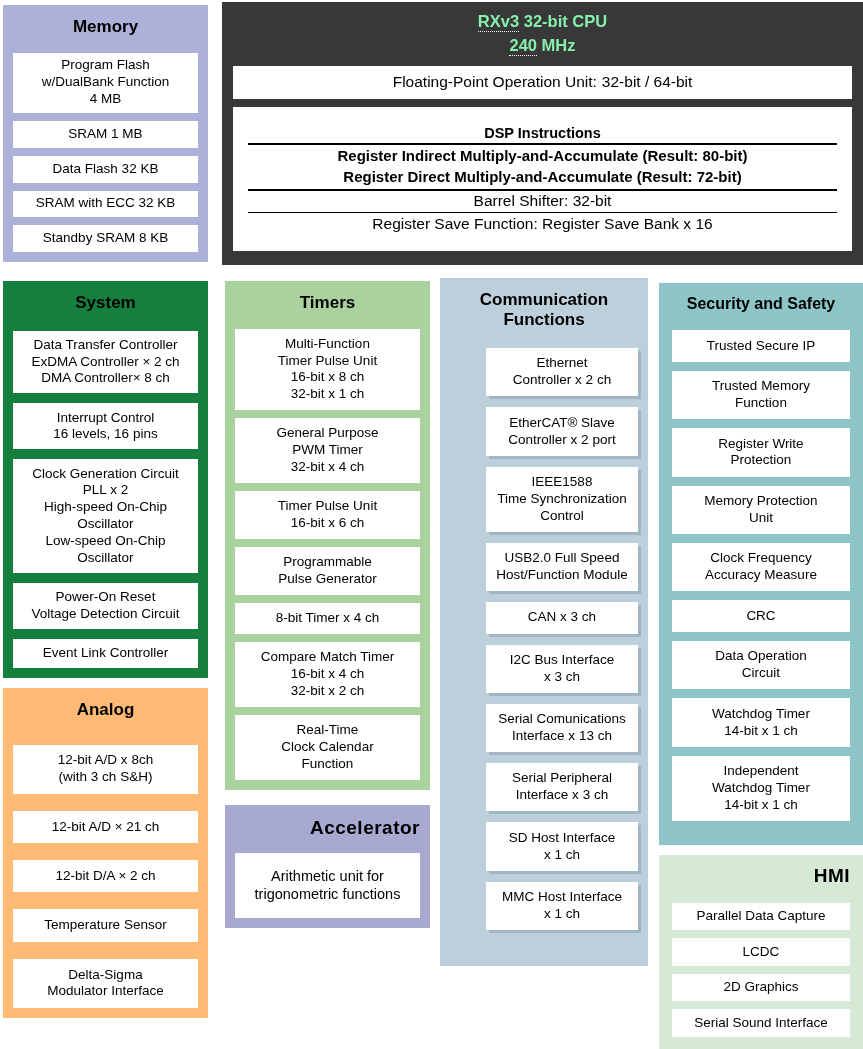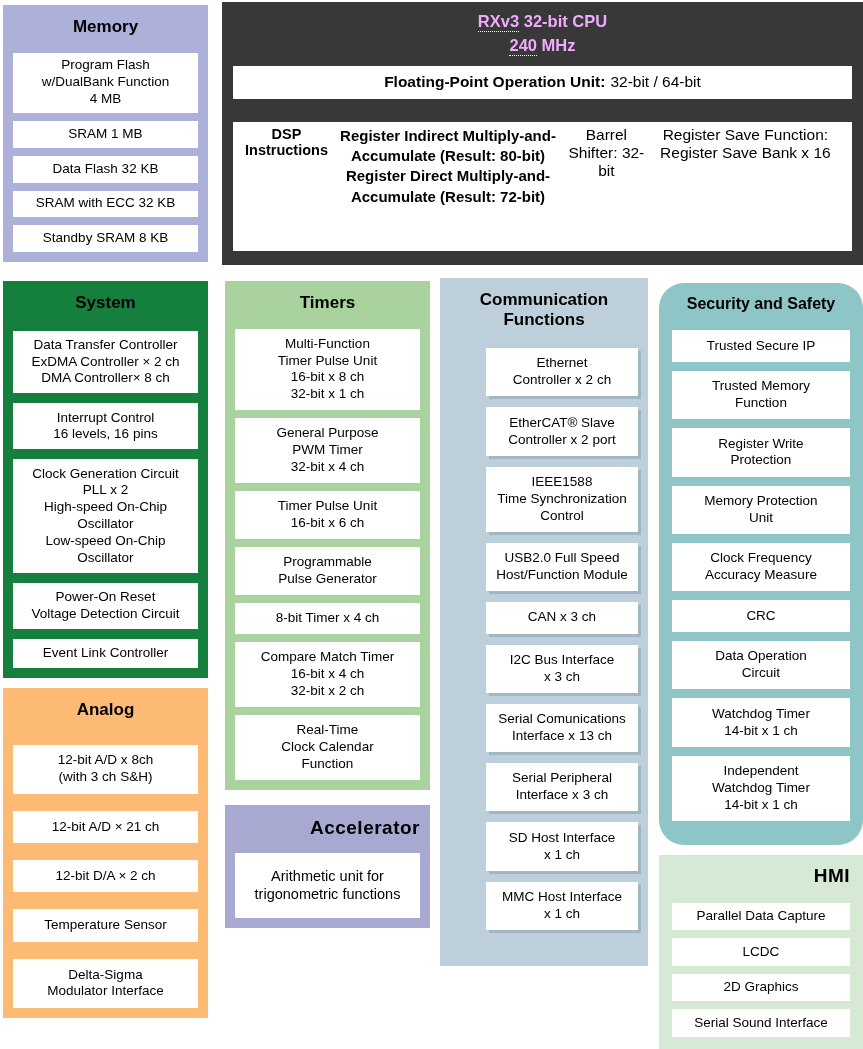--- a/index.html
+++ b/index.html
@@ -12,37 +12,37 @@
                  line-height:1.15; white-space:pre-line; padding:6px 0 8px; }
   .item { background:#fff; flex:1 1 auto; display:flex; align-items:center; justify-content:center;
           text-align:center; white-space:pre-line; font-size:13.5px; line-height:1.25; padding:3px 4px; }
 
   .block-memory      { left:3px;   top:5px;   width:205px; height:257px; background:#adb0d8; gap:8px; }
   .block-system      { left:3px;   top:281px; width:205px; height:397px; background:#15803d; gap:10px; }
   .block-analog      { left:3px;   top:688px; width:205px; height:330px; background:#fdba74; gap:17px; }
   .block-timers      { left:225px; top:281px; width:205px; height:509px; background:#aad29f; gap:8px; }
   .block-accelerator { left:225px; top:805px; width:205px; height:123px; background:#a7a9d1; gap:6px; }
   .block-comm        { left:440px; top:278px; width:208px; height:688px; background:#bdcfdb; gap:11px; padding-bottom:36px; }
-  .block-security    { left:659px; top:283px; width:204px; height:562px; background:#8ec5c7; gap:9px; padding:6px 13px 24px;border-radius:25px; }
+  .block-security    { left:659px; top:283px; width:204px; height:562px; background:#8ec5c7; gap:9px; padding:6px 13px 24px; }
   .block-hmi         { left:659px; top:855px; width:204px; height:194px; background:#d6e9d5; gap:8px; padding:4px 13px 12px; }
 
   .block-accelerator .block-title, .block-hmi .block-title { font-size:19px; font-weight:800; letter-spacing:0.5px;text-align:right; }
   .block-security .block-title { font-size:16px; }
   .block-comm .item { box-shadow:3px 3px 0 rgba(125,150,165,0.45);margin-left:36px; }
   .block-accelerator .item { font-size:14.5px; }
 
   
   .block-cpu { left:222px; top:2px; width:641px; height:263px; background:#383838; padding:6px 11px 14px; gap:8px; }
-  .cpu-title { color:#f0abfc; font-weight:bold; font-size:16.5px; text-align:center; line-height:1.45; padding-top:2px; }
+  .cpu-title { color:#86efac; font-weight:bold; font-size:16.5px; text-align:center; line-height:1.45; padding-top:2px; }
   .squiggle { border-bottom:1px dotted #fff; padding-bottom:1px; }
   .cpu-fpu { background:#fff; flex:0 0 33px; display:flex; align-items:center; justify-content:center;
              font-size:15.5px; gap:5px; }
-  .cpu-fpu .fpu-label { font-weight:bold; }
-  .cpu-dsp { background:#fff; flex:1 1 auto; display:flex; flex-direction:row; justify-content:space-evenly;
-             padding:4px 12px;margin-top:15px; }
+  .cpu-fpu .fpu-label { font-weight:normal; }
+  .cpu-dsp { background:#fff; flex:1 1 auto; display:flex; flex-direction:column; justify-content:space-evenly;
+             padding:16px 12px; }
   .dsp-title { font-weight:bold; font-size:14.5px; text-align:center; }
   .dsp-mac { font-weight:bold; font-size:15px; text-align:center; line-height:1.35; white-space:pre-line; }
   .dsp-line { border:none; border-top:2px solid #000; margin:0 3px; }
   .dsp-line-thin { border:none; border-top:1.5px solid #000; margin:0 3px; }
   .dsp-plain { font-size:15.5px; text-align:center; }
 </style>
 </head>
 <body>
 
 <div id="canvas">

